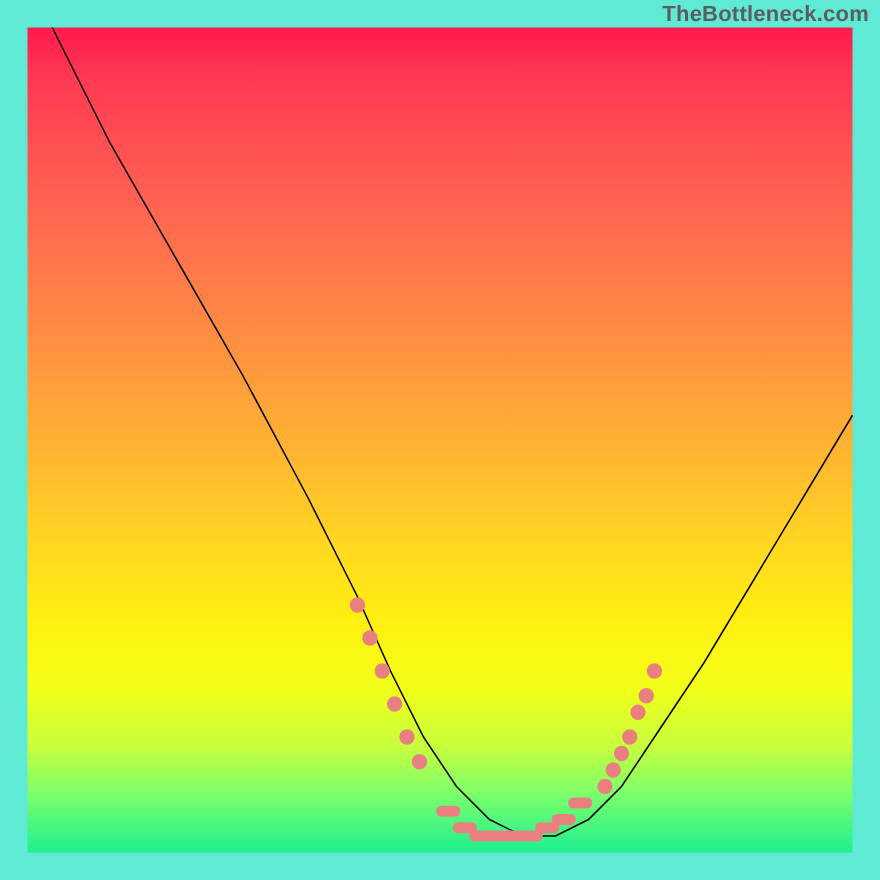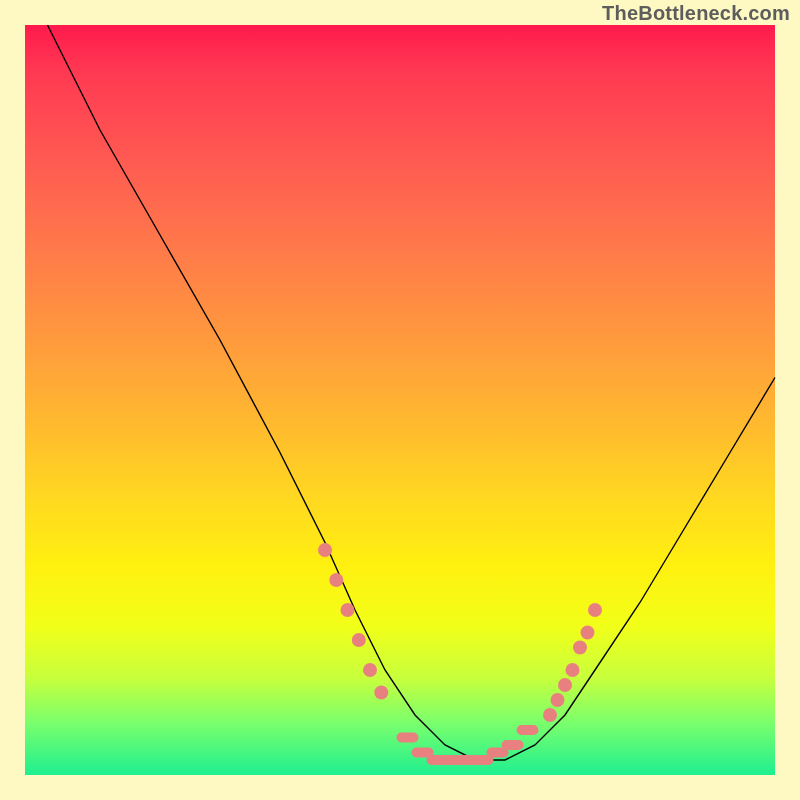--- a/index.html
+++ b/index.html
@@ -1,21 +1,21 @@
 <!DOCTYPE html>
 <html><head>
 <meta charset="utf-8">
 <style>
   * { margin: 0; padding: 0; box-sizing: border-box; }
   html, body { width: 800px; height: 800px; overflow: hidden; background: #000; }
   .frame {
     position: relative;
     width: 800px;
     height: 800px;
-    background: #fef9c3;
+    background: #5eead4;
   }
   .plot-area {
     position: absolute;
     left: 25px;
     top: 25px;
     width: 750px;
     height: 750px;
     
     background: linear-gradient(to bottom,
       #ff1a4d 0%,

